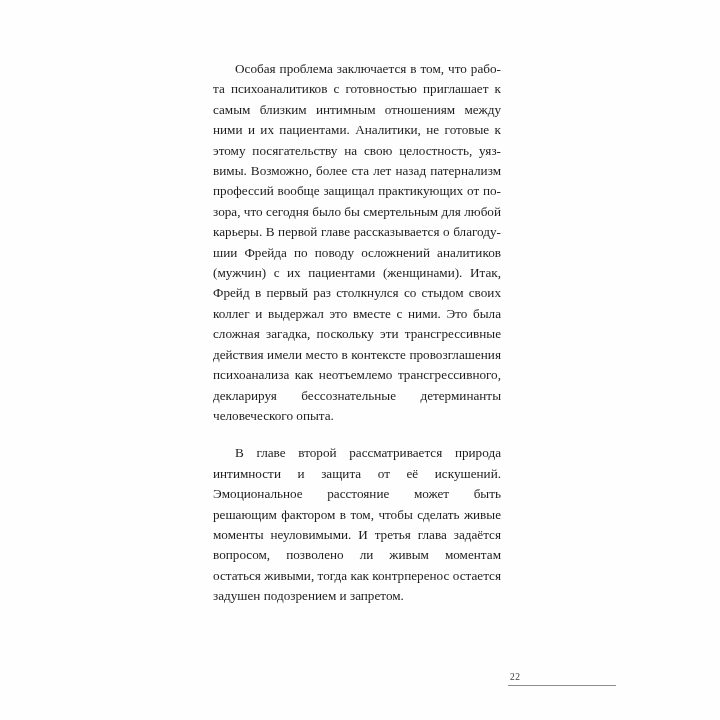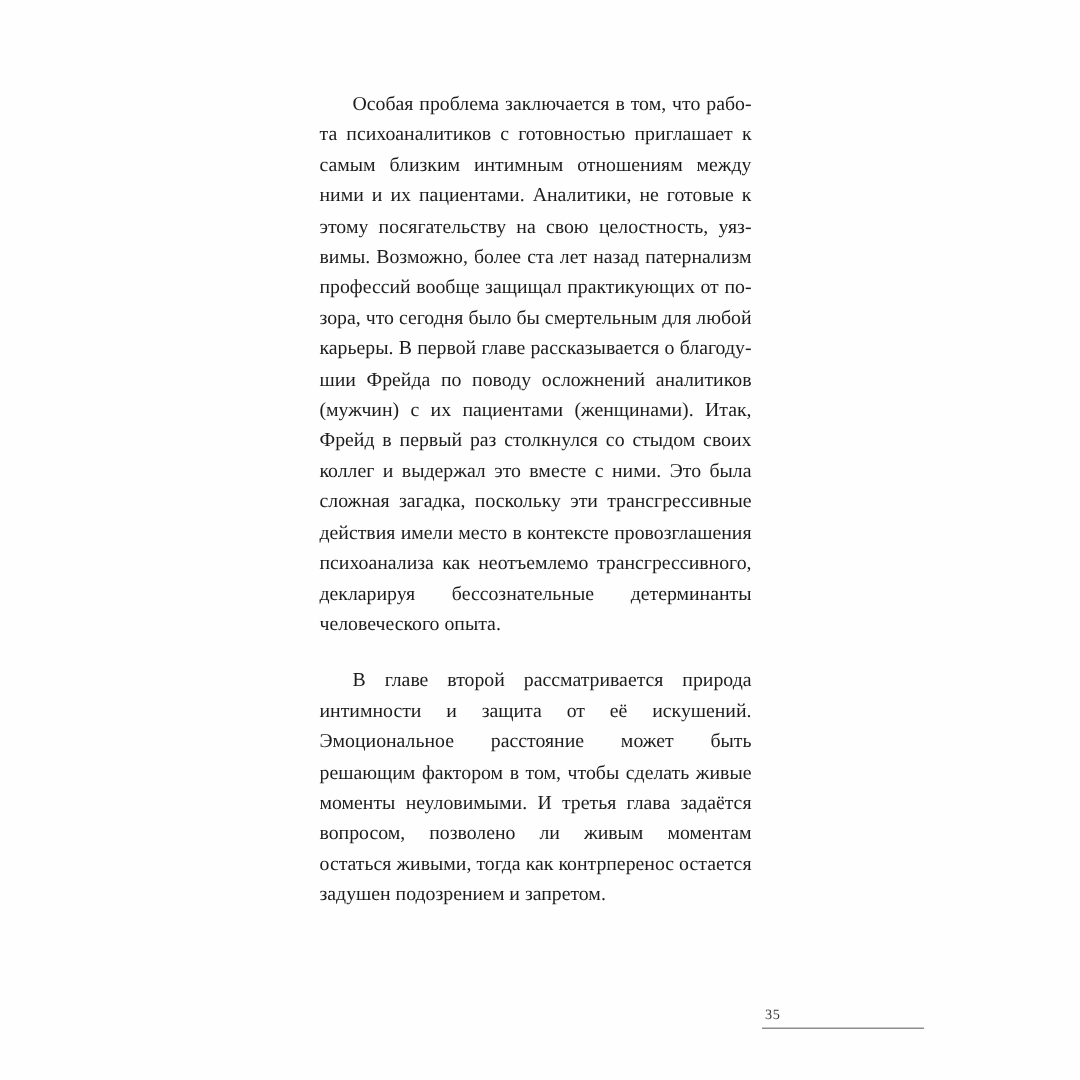--- a/index.html
+++ b/index.html
@@ -66,17 +66,17 @@
 <body>
 
 <div class="page">
 
   <div class="text-column">
     <p class="para">Особая проблема заключается в том, что рабо­та психоаналитиков с готовностью приглашает к самым близким интимным отношениям между ними и их пациентами. Аналитики, не готовые к этому посягательству на свою целостность, уяз­вимы. Возможно, более ста лет назад патернализм профессий вообще защищал практикующих от по­зора, что сегодня было бы смертельным для любой карьеры. В первой главе рассказывается о благоду­шии Фрейда по поводу осложнений аналитиков (мужчин) с их пациентами (женщинами). Итак, Фрейд в первый раз столкнулся со стыдом своих коллег и выдержал это вместе с ними. Это была сложная загадка, поскольку эти трансгрессивные действия имели место в контексте провозглаше­ния психоанализа как неотъемлемо трансгрессив­ного, декларируя бессознательные детерминанты человеческого опыта.</p>
     <p class="para">В главе второй рассматривается природа интим­ности и защита от её искушений. Эмоциональное расстояние может быть решающим фактором в том, чтобы сделать живые моменты неуловимы­ми. И третья глава задаётся вопросом, позволено ли живым моментам остаться живыми, тогда как контрперенос остается задушен подозрением и запретом.</p>
   </div>
 
   <div class="page-number-block">
-    <div class="page-number">35</div>
+    <div class="page-number">22</div>
     <div class="page-rule"></div>
   </div>
 
 </div>
 
 </body></html>

